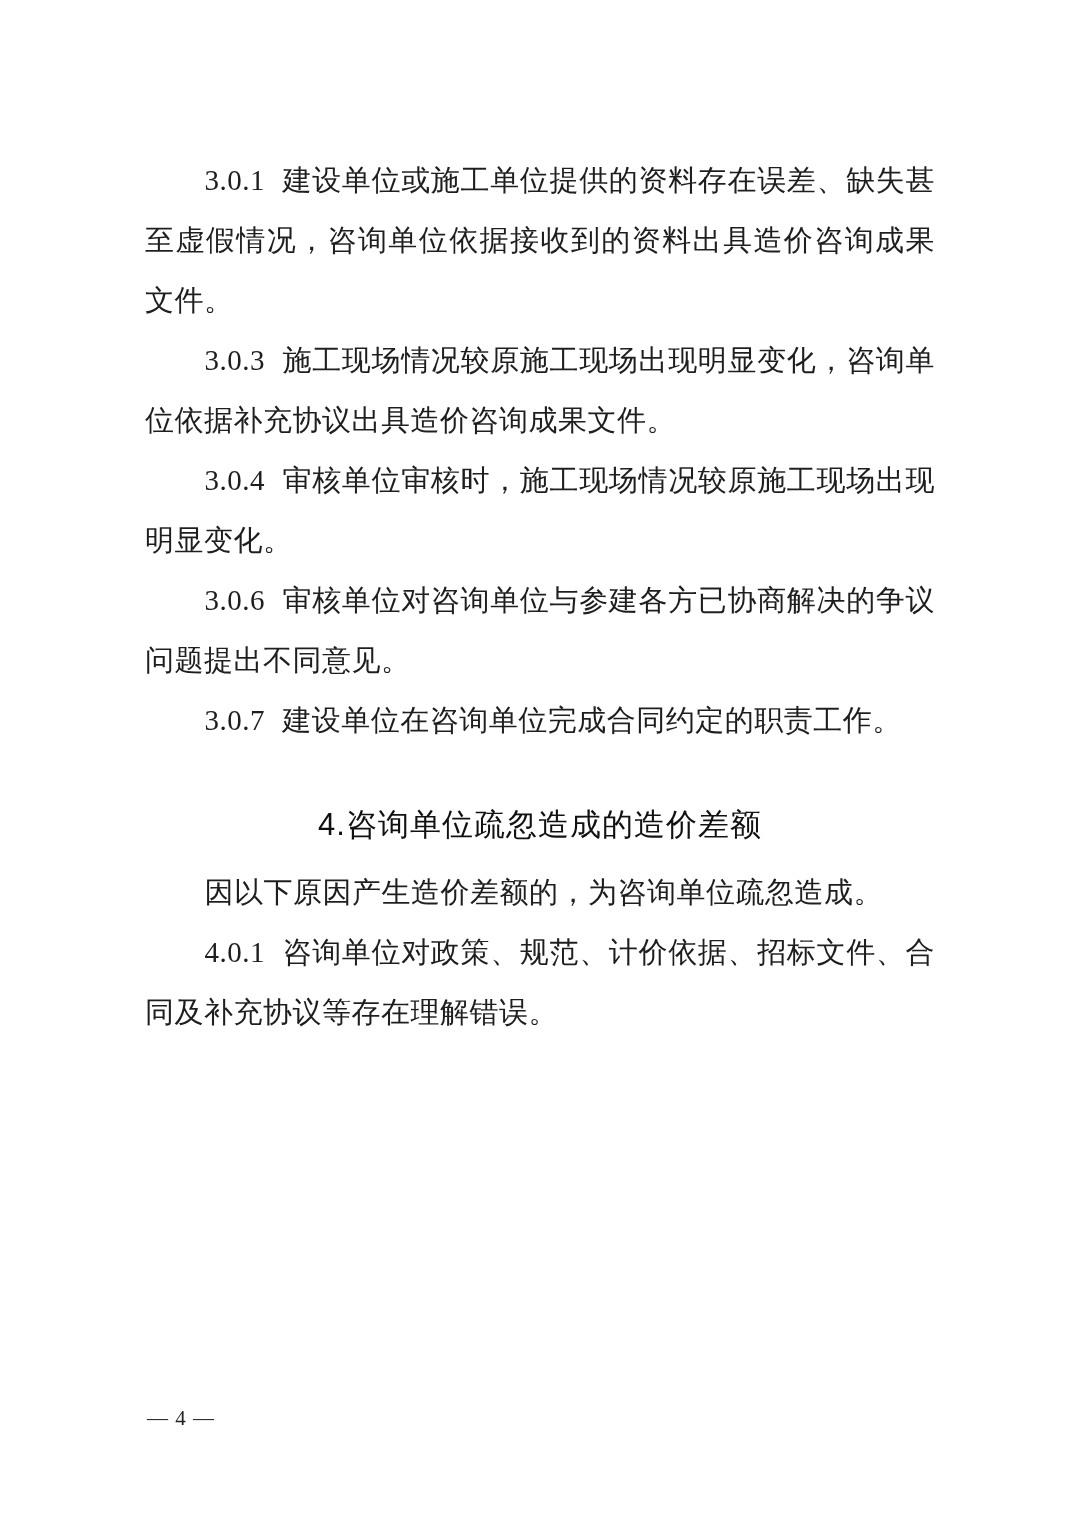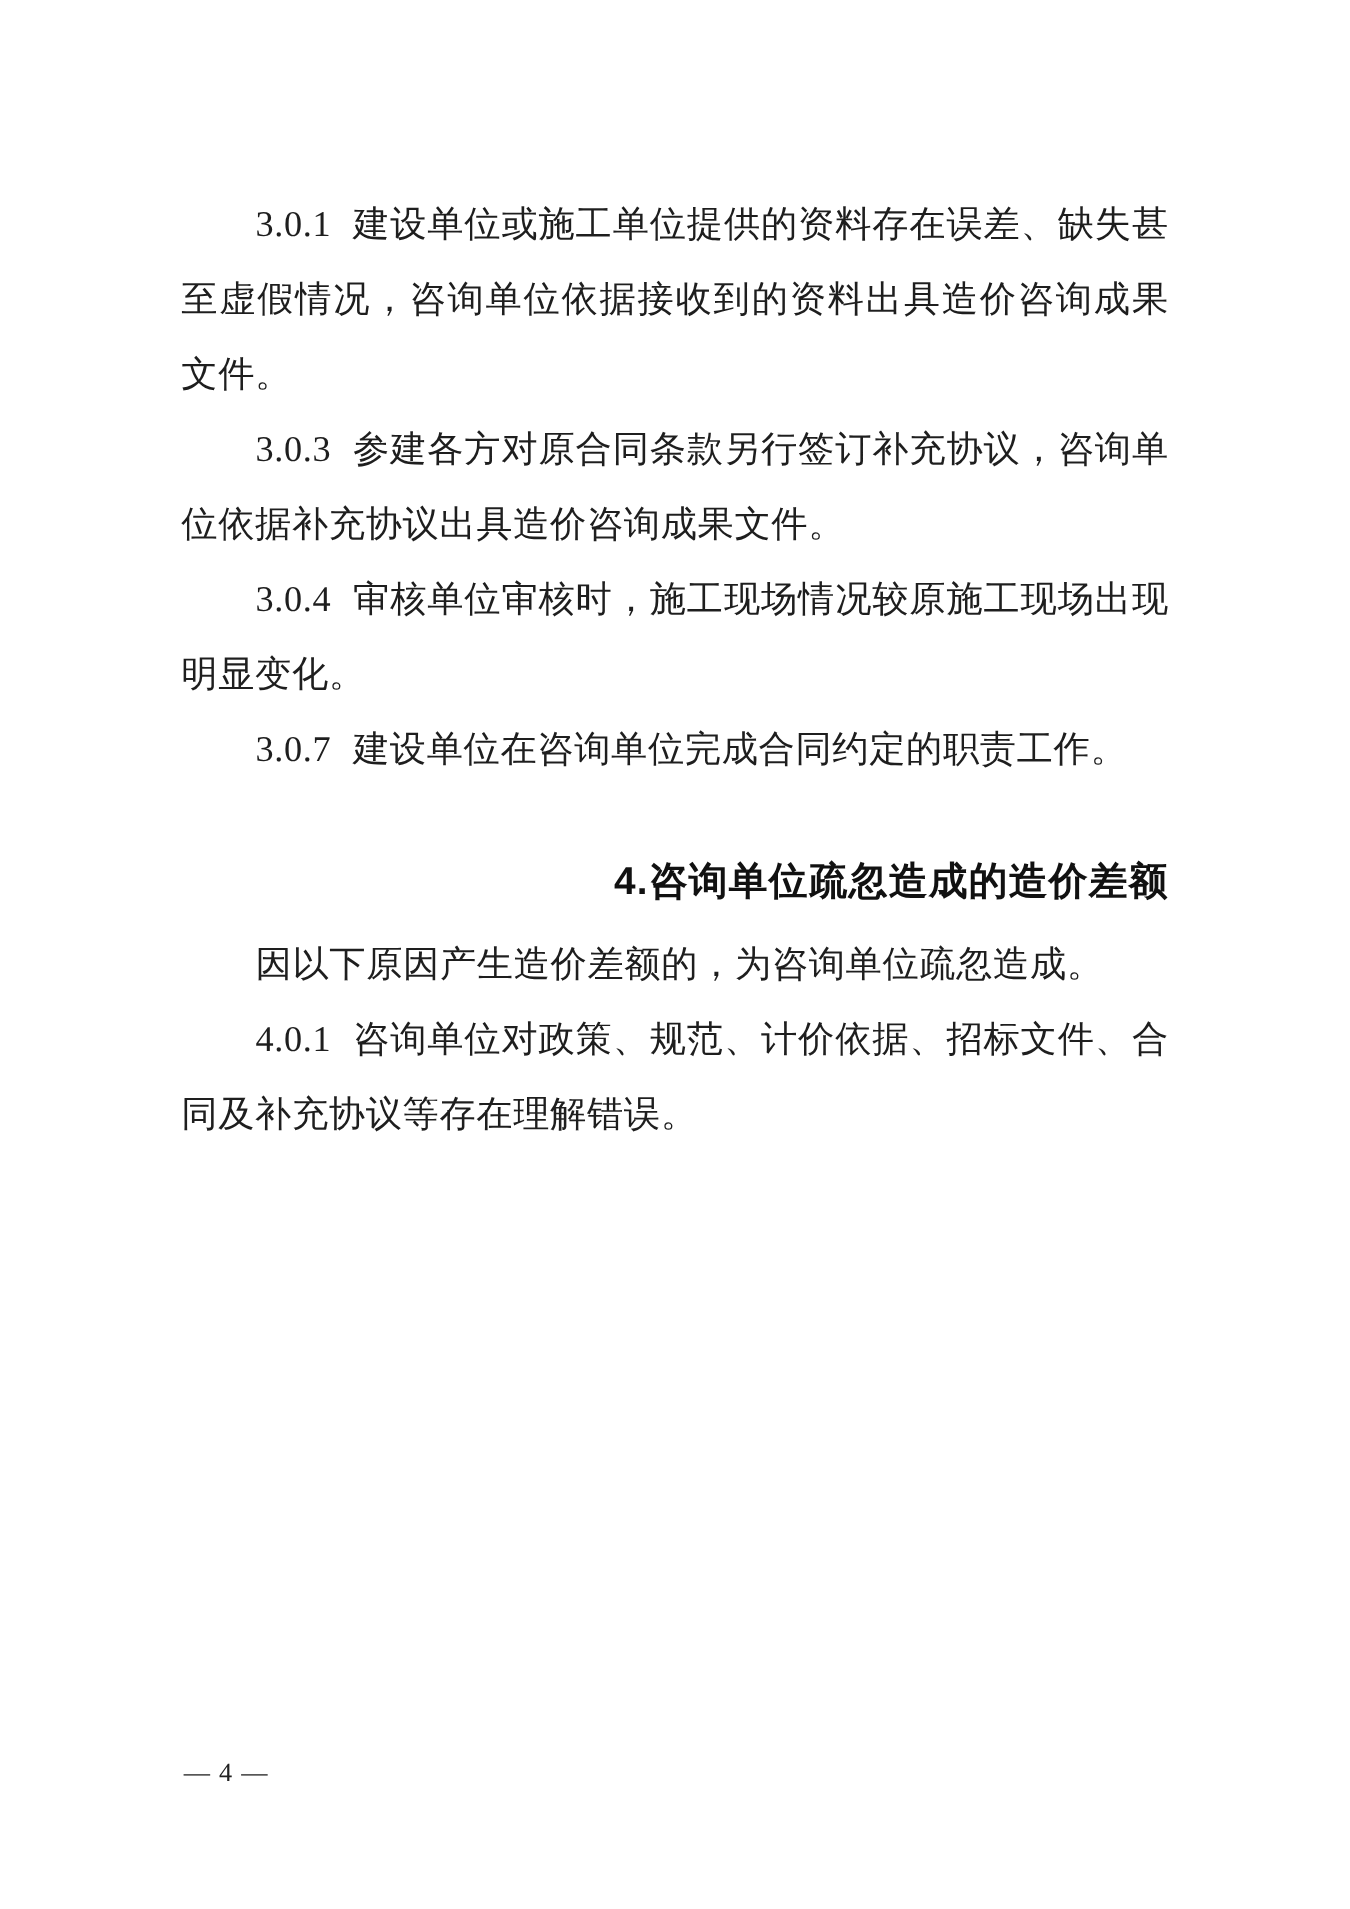--- a/index.html
+++ b/index.html
@@ -32,24 +32,24 @@
     color: #1e1e1e;
     letter-spacing: 0.5px;
   }
   .para .num {
     margin-right: 0.6em;
     font-family: "Liberation Serif", "DejaVu Serif", serif;
   }
   .heading {
     margin: 42px 0 4px 0;
     font-family: "Liberation Sans", "DejaVu Sans", sans-serif;
-    font-weight: 700;
+    font-weight: 400;
     font-size: 31px;
     line-height: 66px;
-    text-align: right;
+    text-align: center;
     text-indent: 0;
     color: #111111;
     letter-spacing: 1px;
   }
   .footer {
     position: absolute;
     left: 147px;
     top: 1406px;
     font-family: "Liberation Serif", "DejaVu Serif", serif;
     font-size: 21px;
@@ -59,25 +59,26 @@
 </style>
 </head>
 <body>
 
 <div class="page">
   <main class="content">
 
     <p class="para"><span class="num">3.0.1</span><span>建设单位或施工单位提供的资料存在误差、缺失甚至虚假情况，咨询单位依据接收到的资料出具造价咨询成果文件。</span></p>
 
 
-    <p class="para"><span class="num">3.0.3</span><span>参建各方对原合同条款另行签订补充协议，咨询单位依据补充协议出具造价咨询成果文件。</span></p>
+    <p class="para"><span class="num">3.0.3</span><span>施工现场情况较原施工现场出现明显变化，咨询单位依据补充协议出具造价咨询成果文件。</span></p>
 
     <p class="para"><span class="num">3.0.4</span><span>审核单位审核时，施工现场情况较原施工现场出现明显变化。</span></p>
 
 
+    <p class="para"><span class="num">3.0.6</span><span>审核单位对咨询单位与参建各方已协商解决的争议问题提出不同意见。</span></p>
 
     <p class="para"><span class="num">3.0.7</span><span>建设单位在咨询单位完成合同约定的职责工作。</span></p>
 
     <h2 class="heading">4.咨询单位疏忽造成的造价差额</h2>
 
     <p class="para">因以下原因产生造价差额的，为咨询单位疏忽造成。</p>
 
     <p class="para"><span class="num">4.0.1</span><span>咨询单位对政策、规范、计价依据、招标文件、合同及补充协议等存在理解错误。</span></p>
 
   </main>

